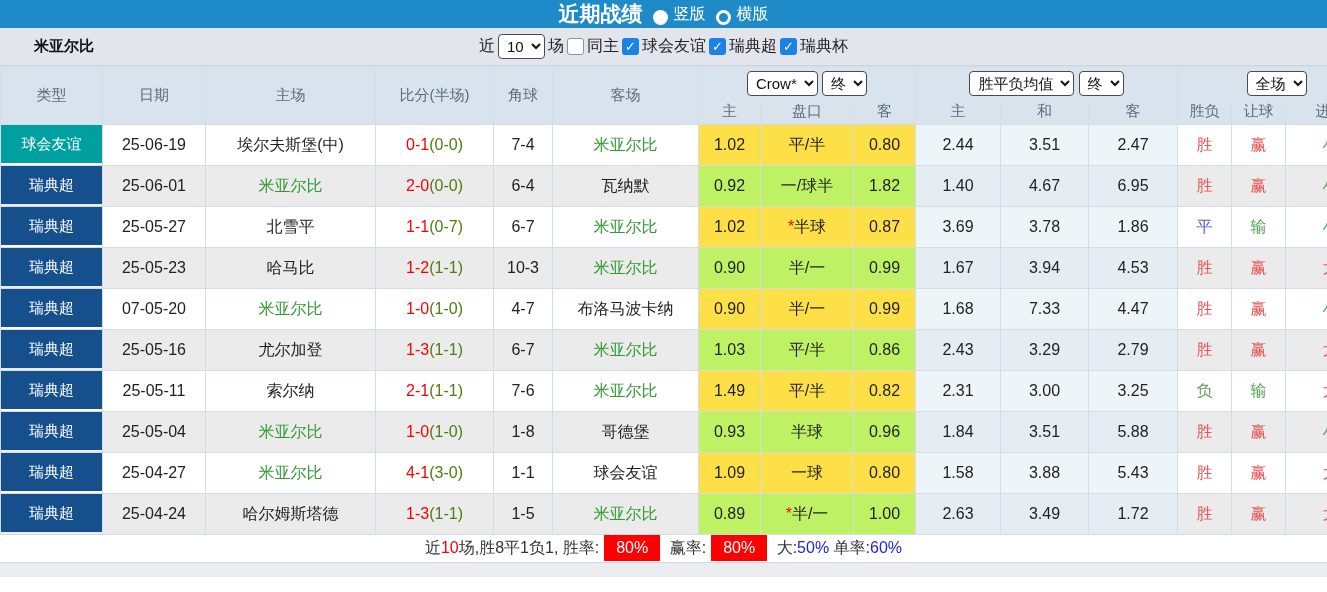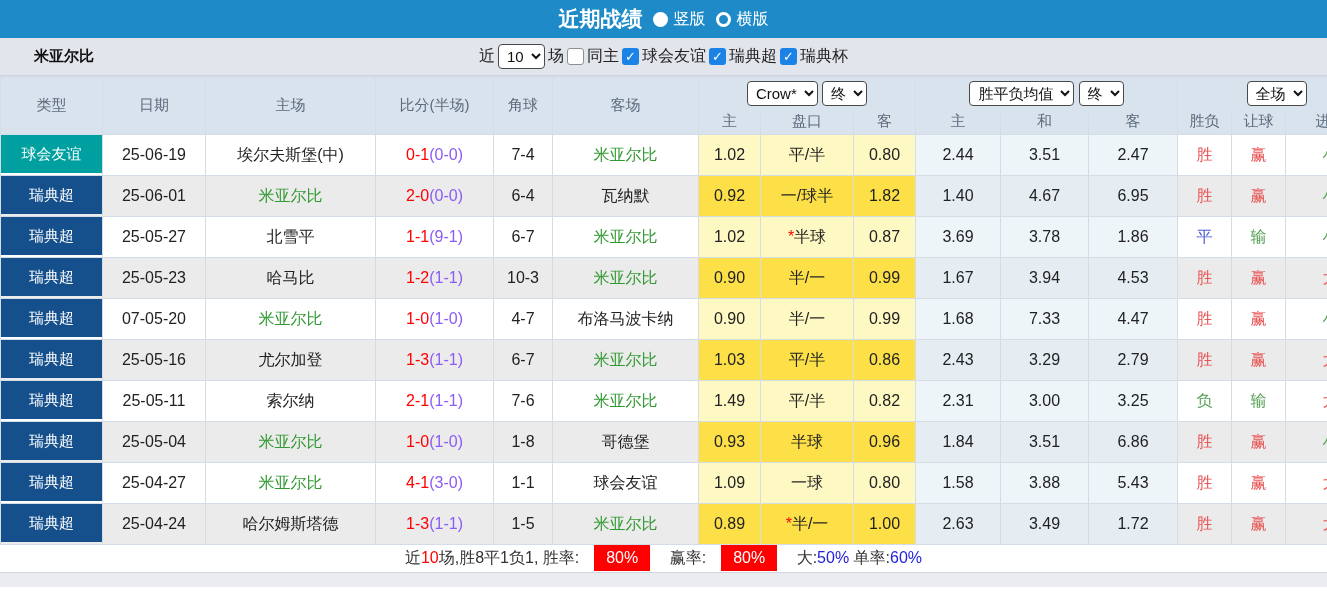--- a/index.html
+++ b/index.html
@@ -1,23 +1,23 @@
 <!DOCTYPE html>
 <html style="--topbar: #1e8bc8; --type-friendly: #00a0a0; --type-league: #15508d; --focus-team: #339933; --score: #ff0000; --win: #e85353; --draw: #4a5ad2; --lose: #55a055; --badge-bg: #ff0000; --percent-blue: #2222dd;"><head>
 <meta charset="utf-8">
 <style>
   * { box-sizing: border-box; margin: 0; padding: 0; }
   html, body { width: 1327px; height: 592px; overflow: hidden; background: #fff;
     font-family: "Liberation Sans", "DejaVu Sans", sans-serif; }
 
   
-  .topbar { height: 38px; background: var(--topbar, #1e8bc8); display: flex;
+  .topbar { height: 28px; background: var(--topbar, #1e8bc8); display: flex;
     align-items: center; justify-content: center; gap: 10px; color: #fff; }
   .topbar .title { font-size: 21px; font-weight: bold; }
-  .radio-group { display: flex; align-items: center; gap: 6px; font-size: 16px; }
+  .radio-group { display: flex; align-items: flex-end; gap: 6px; font-size: 16px; }
   .radio { display: inline-block; border-radius: 50%; }
   .radio.on  { width: 15px; height: 15px; background: #fff; }
   .radio.off { width: 15px; height: 15px; border: 3px solid #fff; background: transparent; }
   .radio-label { cursor: pointer; }
 
   
   .filterbar { height: 38px; background: #e2e6ec; position: relative; display: flex;
     align-items: center; justify-content: center; font-size: 16px; color: #222;
     border-bottom: 1px solid #cdd6e0; }
   .team-name { position: absolute; left: 34px; font-weight: bold; font-size: 15px; color: #111; }
@@ -34,43 +34,43 @@
   table { border-collapse: collapse; table-layout: fixed; width: 1375px; }
   th, td { border: 1px solid #d4dde6; text-align: center; overflow: hidden; white-space: nowrap; }
   thead th { background: #d9e3ee; color: #5b6b7c; font-weight: normal; font-size: 15px; }
   thead tr.selector-row th { height: 33px; border-bottom: none; }
   thead tr.label-row th { height: 25px; border-top: none; }
   thead th[rowspan] { height: 58px; }
   tbody tr { height: 41px; }
   tbody td { font-size: 16px; color: #222; }
   tr.odd  td { background: #fff; }
   tr.even td { background: #ebebeb; }
-  tr.odd  td.hd { background: #fef9c3; }
-  tr.even td.hd { background: #fde047; }
+  tr.odd  td.hd { background: #fde047; }
+  tr.even td.hd { background: #bef264; }
   tr.odd  td.eu { background: #eef5f9; }
   tr.even td.eu { background: #e5edf2; text-align: center; }
   td.col-type { padding: 0; vertical-align: top; }
   .type-block { height: 38px; display: flex; align-items: center; justify-content: center;
     color: #fff; font-size: 15px; }
   .type-block.friendly { background: var(--type-friendly, #00a0a0); }
   .type-block.league   { background: var(--type-league, #15508d); }
   .focus { color: var(--focus-team, #339933); }
   .ft { color: var(--score, #ff0000); }
-  .ht { color: #8b5cf6; }
+  .ht { color: #4d7c0f; }
   .star { color: #ff0000; }
   .c-red   { color: var(--win, #e85353); }
   .c-blue  { color: var(--draw, #4a5ad2); }
   .c-green { color: var(--lose, #55a055); }
 
   
   .summary { height: 28px; line-height: 26px; text-align: center; font-size: 16px; color: #333;
     background: #fff; border-bottom: 1px solid #cfd6de; }
   .summary .red-text { color: #ff0000; }
   .summary .badge { display: inline-block; background: var(--badge-bg, #ff0000); color: #fff;
-    padding: 0 12px; margin: 0 15px; }
+    padding: 0 12px; margin: 0 5px; }
   .summary .blue-pct { color: var(--percent-blue, #2222dd); }
   .bottom-strip { height: 14px; background: #eaecef; }
 </style>
 </head>
 <body>
 
 <div class="topbar">
   <span class="title">近期战绩</span>
   <span class="radio-group">
     <span class="radio on"></span>
@@ -195,21 +195,21 @@
     <td class="c-red">赢</td>
     <td class="c-green">小</td>
   </tr>
         <tr class="odd">
     <td class="col-type">
       <div class="type-block league">瑞典超</div>
     </td>
     <td>25-05-27</td>
     <td><span>北雪平</span></td>
     <td>
-      <span class="ft">1-1</span><span class="ht">(9-1)</span>
+      <span class="ft">1-1</span><span class="ht">(0-7)</span>
     </td>
     <td>6-7</td>
     <td><span class="focus">米亚尔比</span></td>
     <td class="hd">1.02</td>
     <td class="hd"><span class="star">*</span><span>半球</span></td>
     <td class="hd">0.87</td>
     <td class="eu">3.69</td>
     <td class="eu">3.78</td>
     <td class="eu">1.86</td>
     <td class="c-blue">平</td>
@@ -309,21 +309,21 @@
     <td>
       <span class="ft">1-0</span><span class="ht">(1-0)</span>
     </td>
     <td>1-8</td>
     <td><span>哥德堡</span></td>
     <td class="hd">0.93</td>
     <td class="hd"><span class="star"></span><span>半球</span></td>
     <td class="hd">0.96</td>
     <td class="eu">1.84</td>
     <td class="eu">3.51</td>
-    <td class="eu">6.86</td>
+    <td class="eu">5.88</td>
     <td class="c-red">胜</td>
     <td class="c-red">赢</td>
     <td class="c-green">小</td>
   </tr>
         <tr class="odd">
     <td class="col-type">
       <div class="type-block league">瑞典超</div>
     </td>
     <td>25-04-27</td>
     <td><span class="focus">米亚尔比</span></td>

